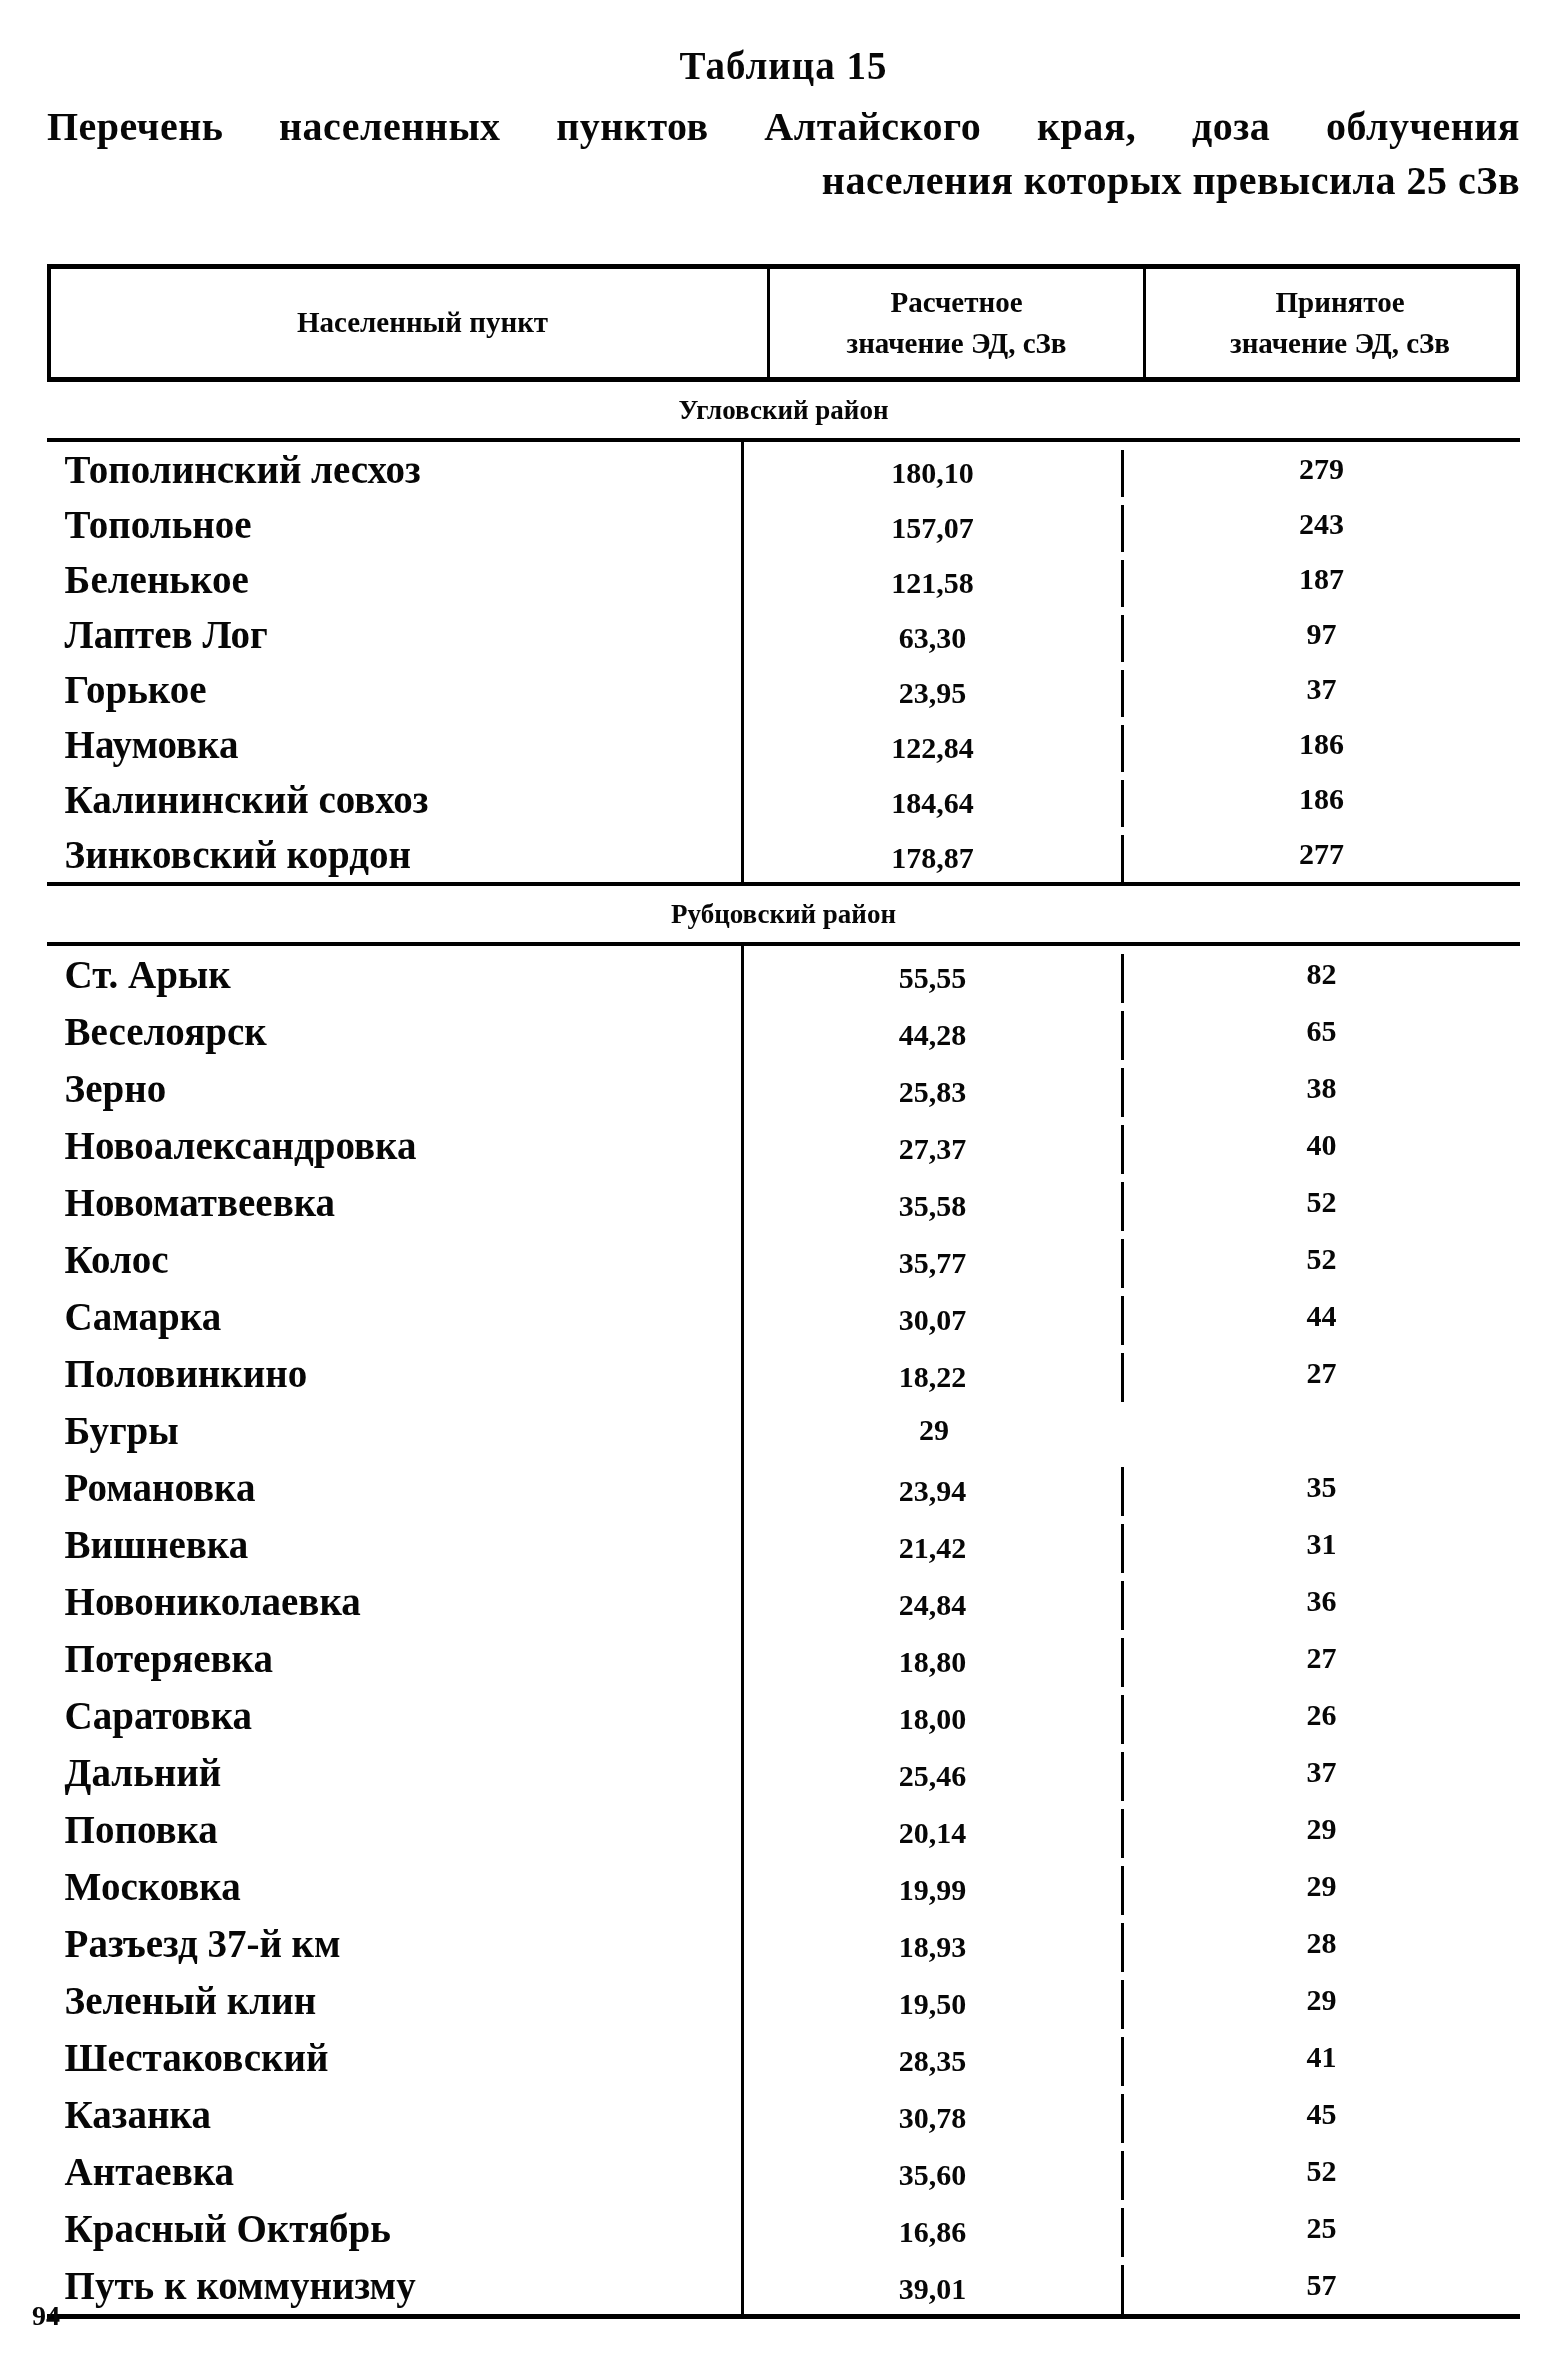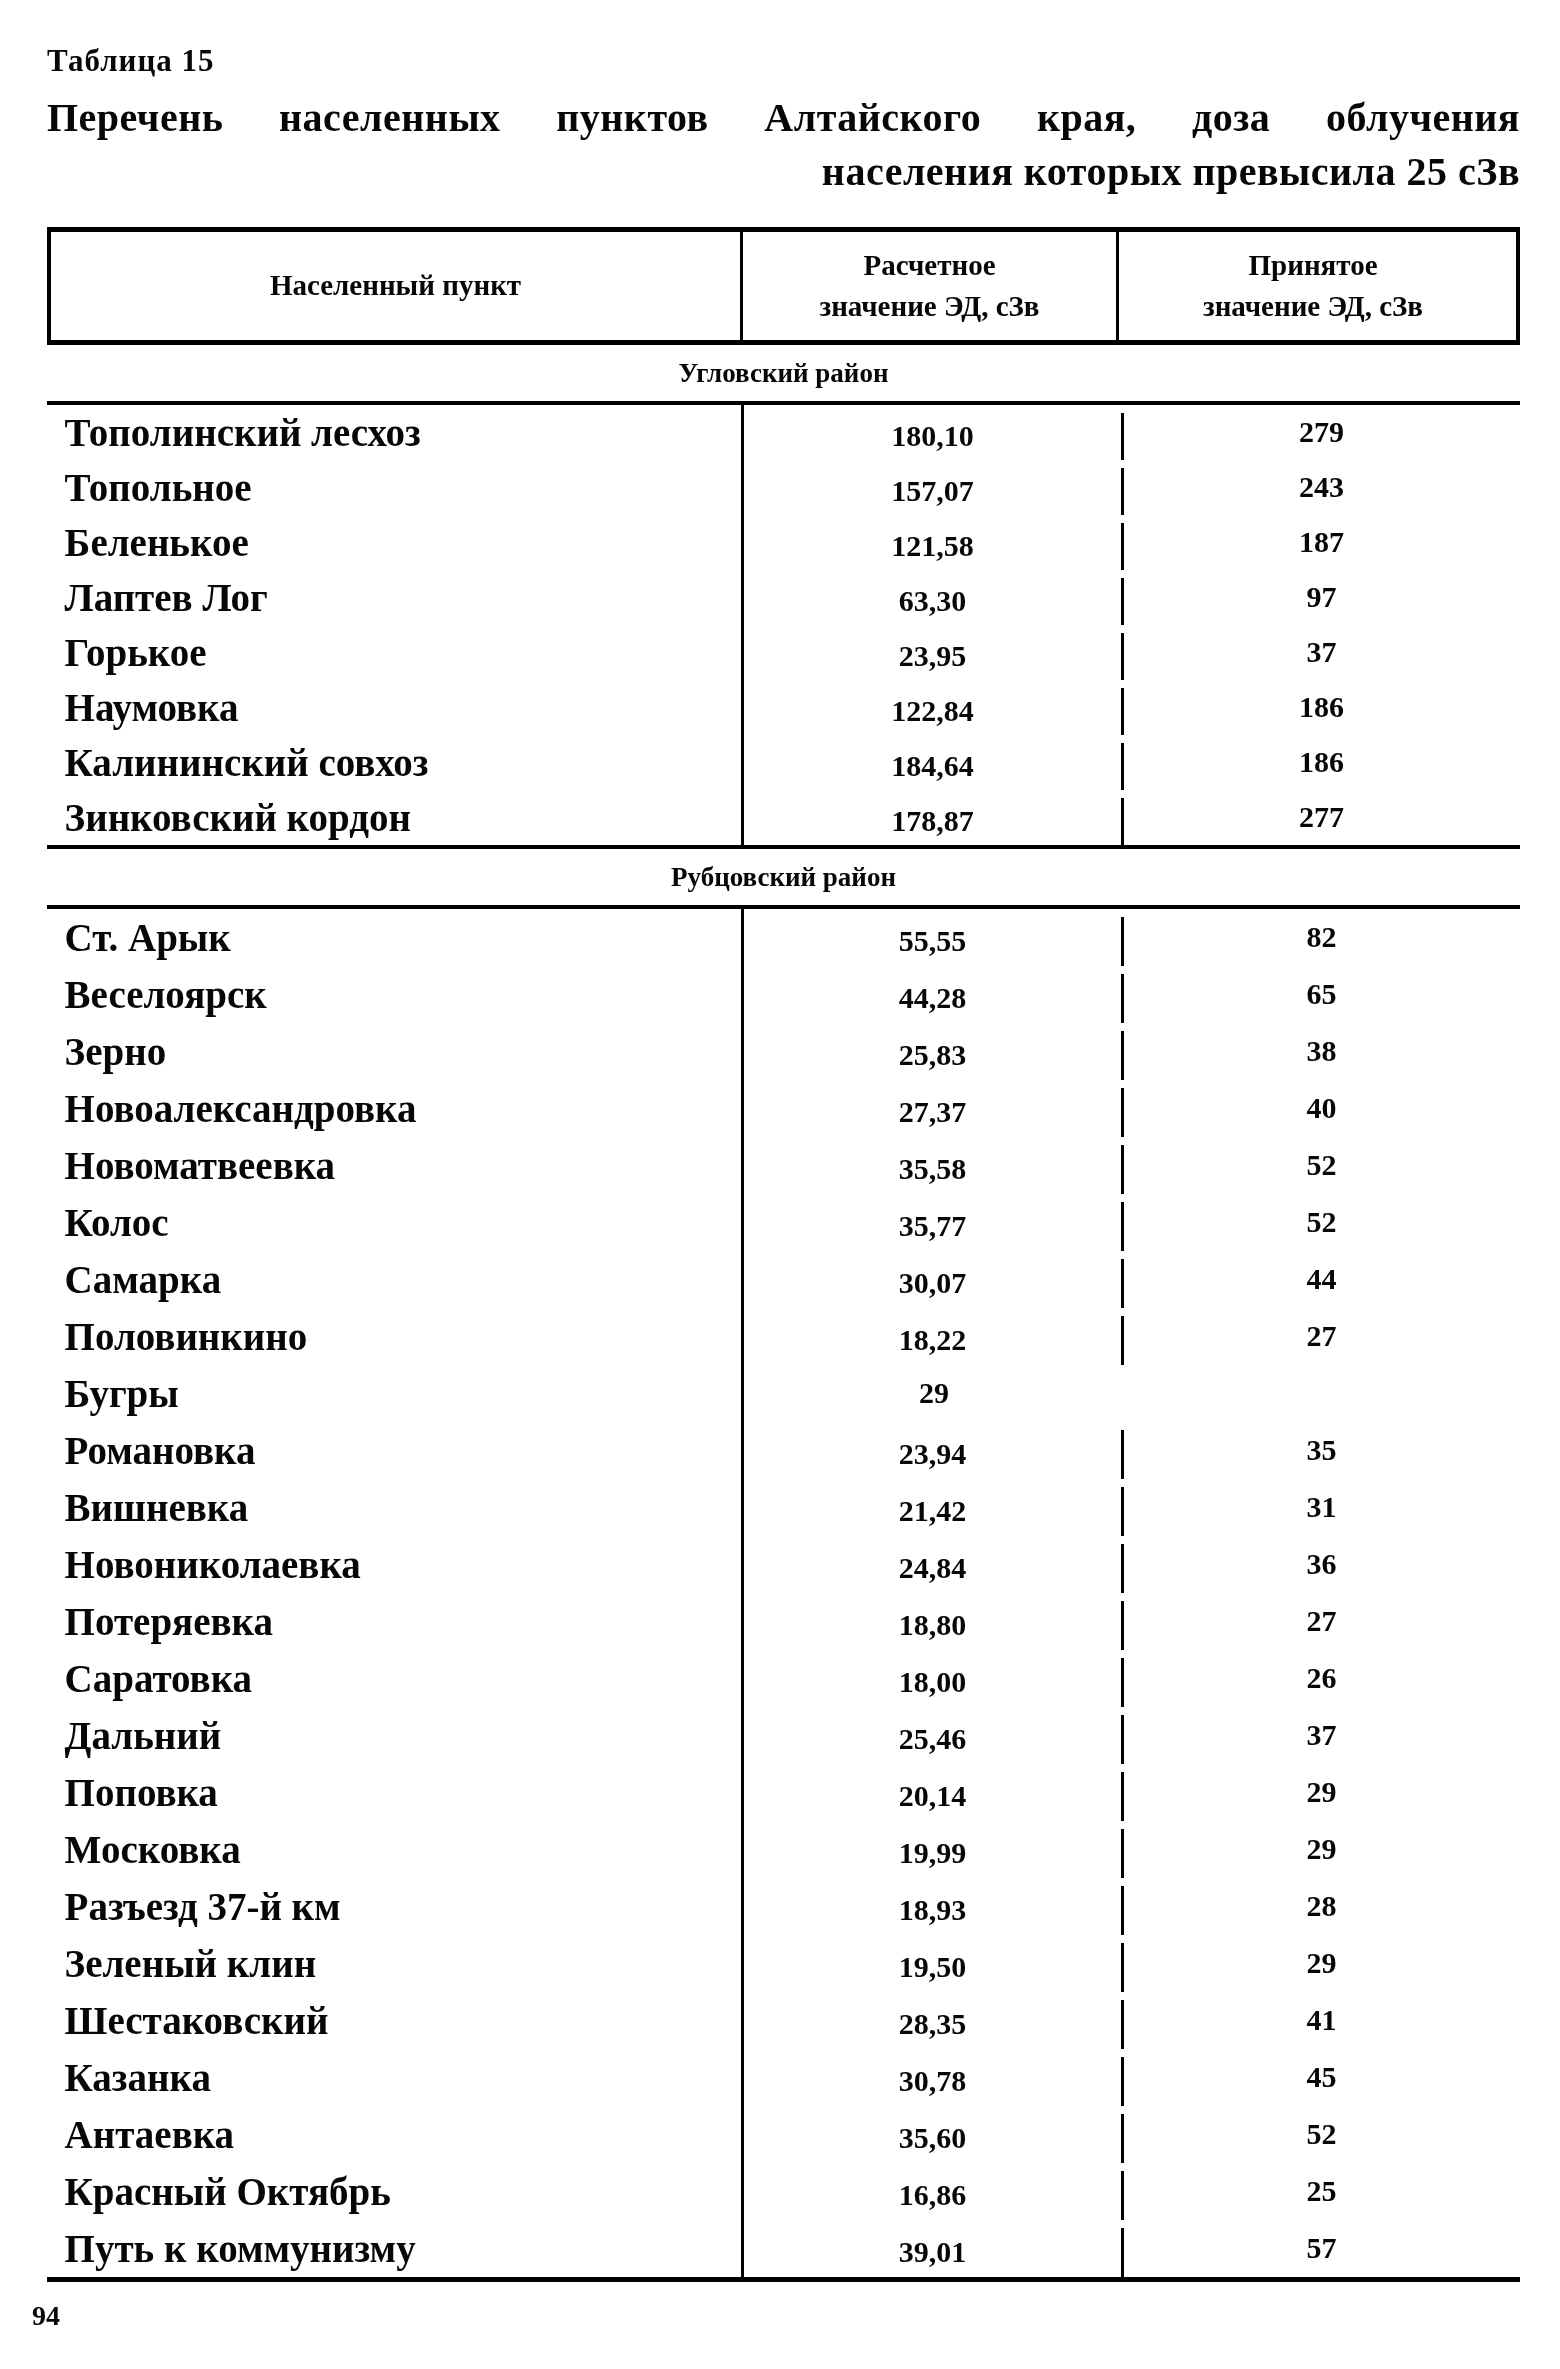--- a/index.html
+++ b/index.html
@@ -15,46 +15,47 @@
     overflow: hidden;
   }
   .content {
     position: absolute;
     left: 47px;
     top: 0;
     width: 1473px;
   }
   .tbl-label {
     margin-top: 43px;
-    text-align: left;
-    font-size: 31px;
+    text-align: center;
+    font-size: 39px;
     letter-spacing: 1px;
   }
   .title {
     margin-top: 11.7px;
     font-size: 40px;
     line-height: 54px;
     letter-spacing: 0.5px;
   }
   .title .l1 {
     text-align: justify;
     text-align-last: justify;
   }
   .title .l2 {
     text-align: right;
   }
   
   .header-box {
-    margin-top: 28px;
+    margin-top: 56px;
     display: grid;
     grid-template-columns: 692px 376px 388px;
     border: 5.9px solid #000;
     border-left-width: 4.9px;
     border-right-width: 4.9px;
     box-sizing: content-box;
+    padding-left: 27px;
   }
   .hcell {
     height: 108px;
     display: flex;
     flex-direction: column;
     justify-content: center;
     align-items: center;
     text-align: center;
     font-size: 29px;
     line-height: 41px;

